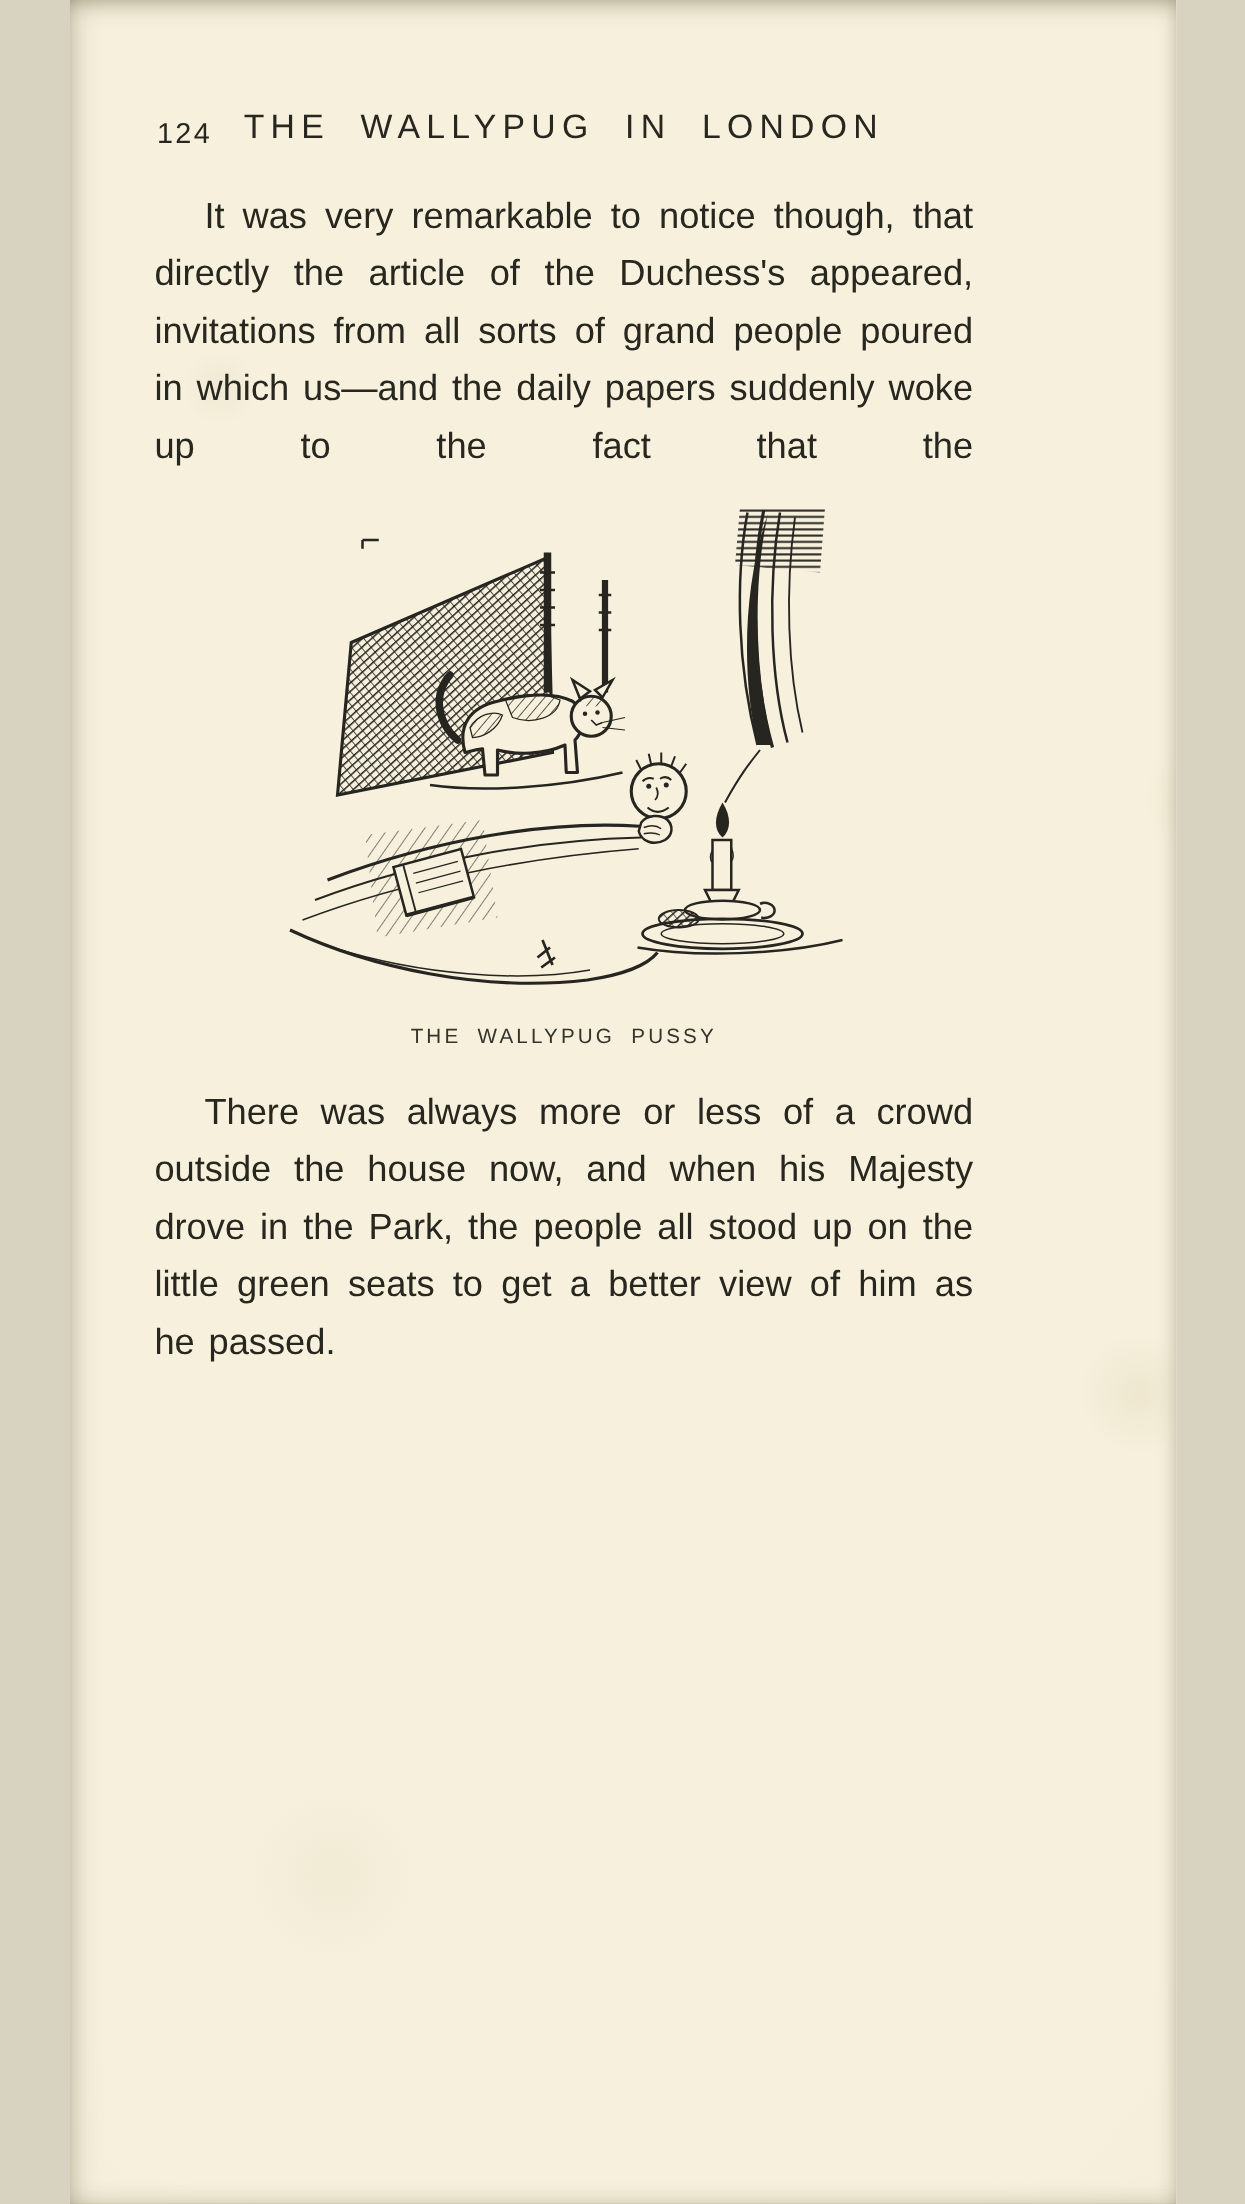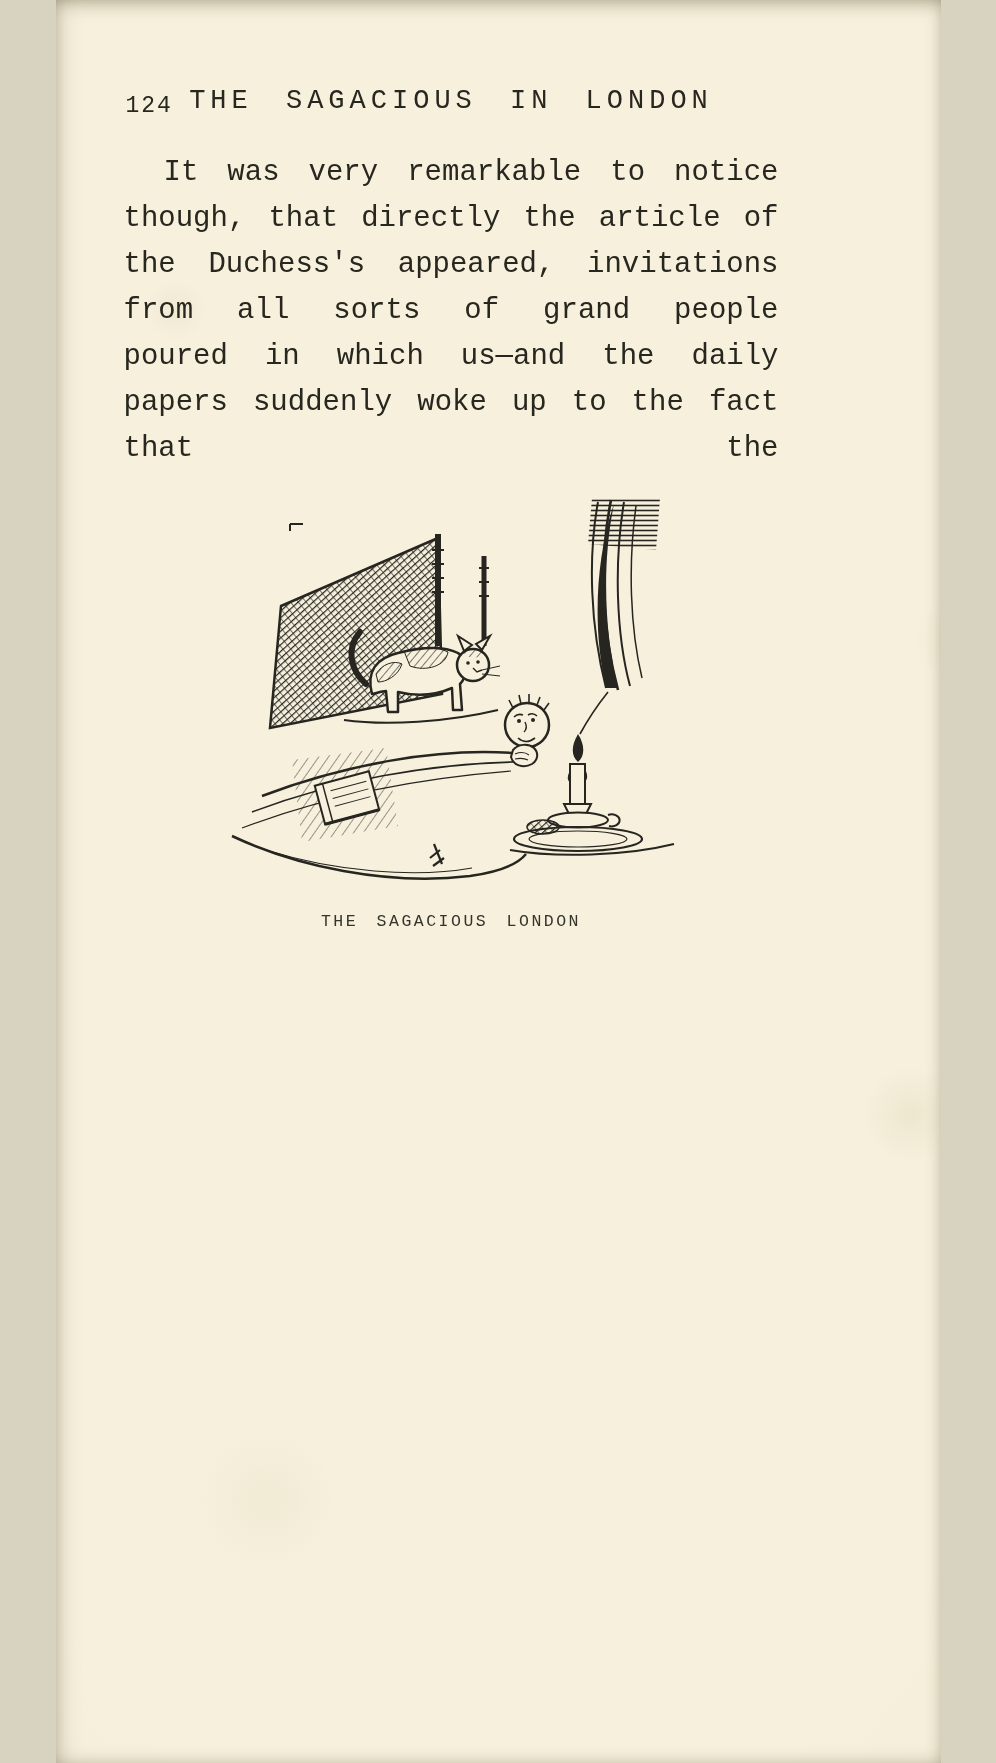--- a/index.html
+++ b/index.html
@@ -6,21 +6,21 @@
   body{background:#d8d2c0;}
   .page{
     position:relative;
     width:885px;height:1763px;
     margin:0 auto;
     background: radial-gradient(ellipse 140% 120% at 48% 40%, #f6f0dd 55%, #eee5cc 100%);
     box-shadow: inset 0 10px 20px -10px rgba(92,82,52,.5),
                 inset 12px 0 26px -14px rgba(92,82,52,.35),
                 inset -10px 0 20px -14px rgba(92,82,52,.28),
                 inset 0 -10px 20px -12px rgba(92,82,52,.22);
-    font-family:Liberation Mono, monospace;
+    font-family:Liberation Sans, sans-serif;
     color:#28271f;
     overflow:hidden;
   }
   .page::before{
     content:"";position:absolute;inset:0;pointer-events:none;
     background:
       radial-gradient(circle 70px at 855px 1115px, rgba(190,170,120,.14), transparent 70%),
       radial-gradient(circle 45px at 120px 310px, rgba(190,170,120,.10), transparent 70%),
       radial-gradient(circle 100px at 210px 1500px, rgba(185,165,115,.08), transparent 70%),
       radial-gradient(circle 60px at 900px 640px, rgba(185,165,115,.10), transparent 70%);
@@ -39,21 +39,21 @@
   .bodytext.after-figure{margin-top:28px;}
 </style>
 </head>
 <body>
 
 <div class="page">
   <div class="column">
 
     <header class="running-head">
       <span class="page-num">124</span>
-      <span class="head-title">THE SAGACIOUS IN LONDON</span>
+      <span class="head-title">THE WALLYPUG IN LONDON</span>
     </header>
 
     <div class="bodytext">
       <p class="indent stretch-last">It was very remarkable to notice though, that directly the article of the Duchess's appeared, invitations from all sorts of grand people poured in which us—and the daily papers suddenly woke up to the fact that the</p>
     </div>
 
     <figure>
       <svg viewBox="0 0 450 400" width="450" height="400" aria-hidden="true">
         <defs>
           <pattern id="hDark" patternUnits="userSpaceOnUse" width="5" height="5" patternTransform="rotate(48)">
@@ -165,20 +165,21 @@
           <ellipse cx="317" cy="329" rx="16" ry="7" fill="url(#hDark2)" opacity="0.7"></ellipse>
           <ellipse cx="352" cy="341" rx="64" ry="12" fill="none" stroke="#262520" stroke-width="2.2"></ellipse>
           <ellipse cx="352" cy="341" rx="49" ry="8" fill="none" stroke="#262520" stroke-width="1.2"></ellipse>
           <path d="M284,352 C330,360 400,358 448,346" fill="none" stroke="#262520" stroke-width="2"></path>
         </g>
 
         <g stroke="#262520" stroke-width="2.2" fill="none">
           <path d="M208,346 l8,20 M214,352 l-10,8 M218,360 l-11,8"></path>
         </g>
       </svg>
-      <figcaption>THE SAGACIOUS LONDON</figcaption>
+      <figcaption>THE WALLYPUG PUSSY</figcaption>
     </figure>
 
     <div class="bodytext after-figure">
+      <p class="indent">There was always more or less of a crowd outside the house now, and when his Majesty drove in the Park, the people all stood up on the little green seats to get a better view of him as he passed.</p>
     </div>
 
   </div>
 </div>
 
 </body></html>

